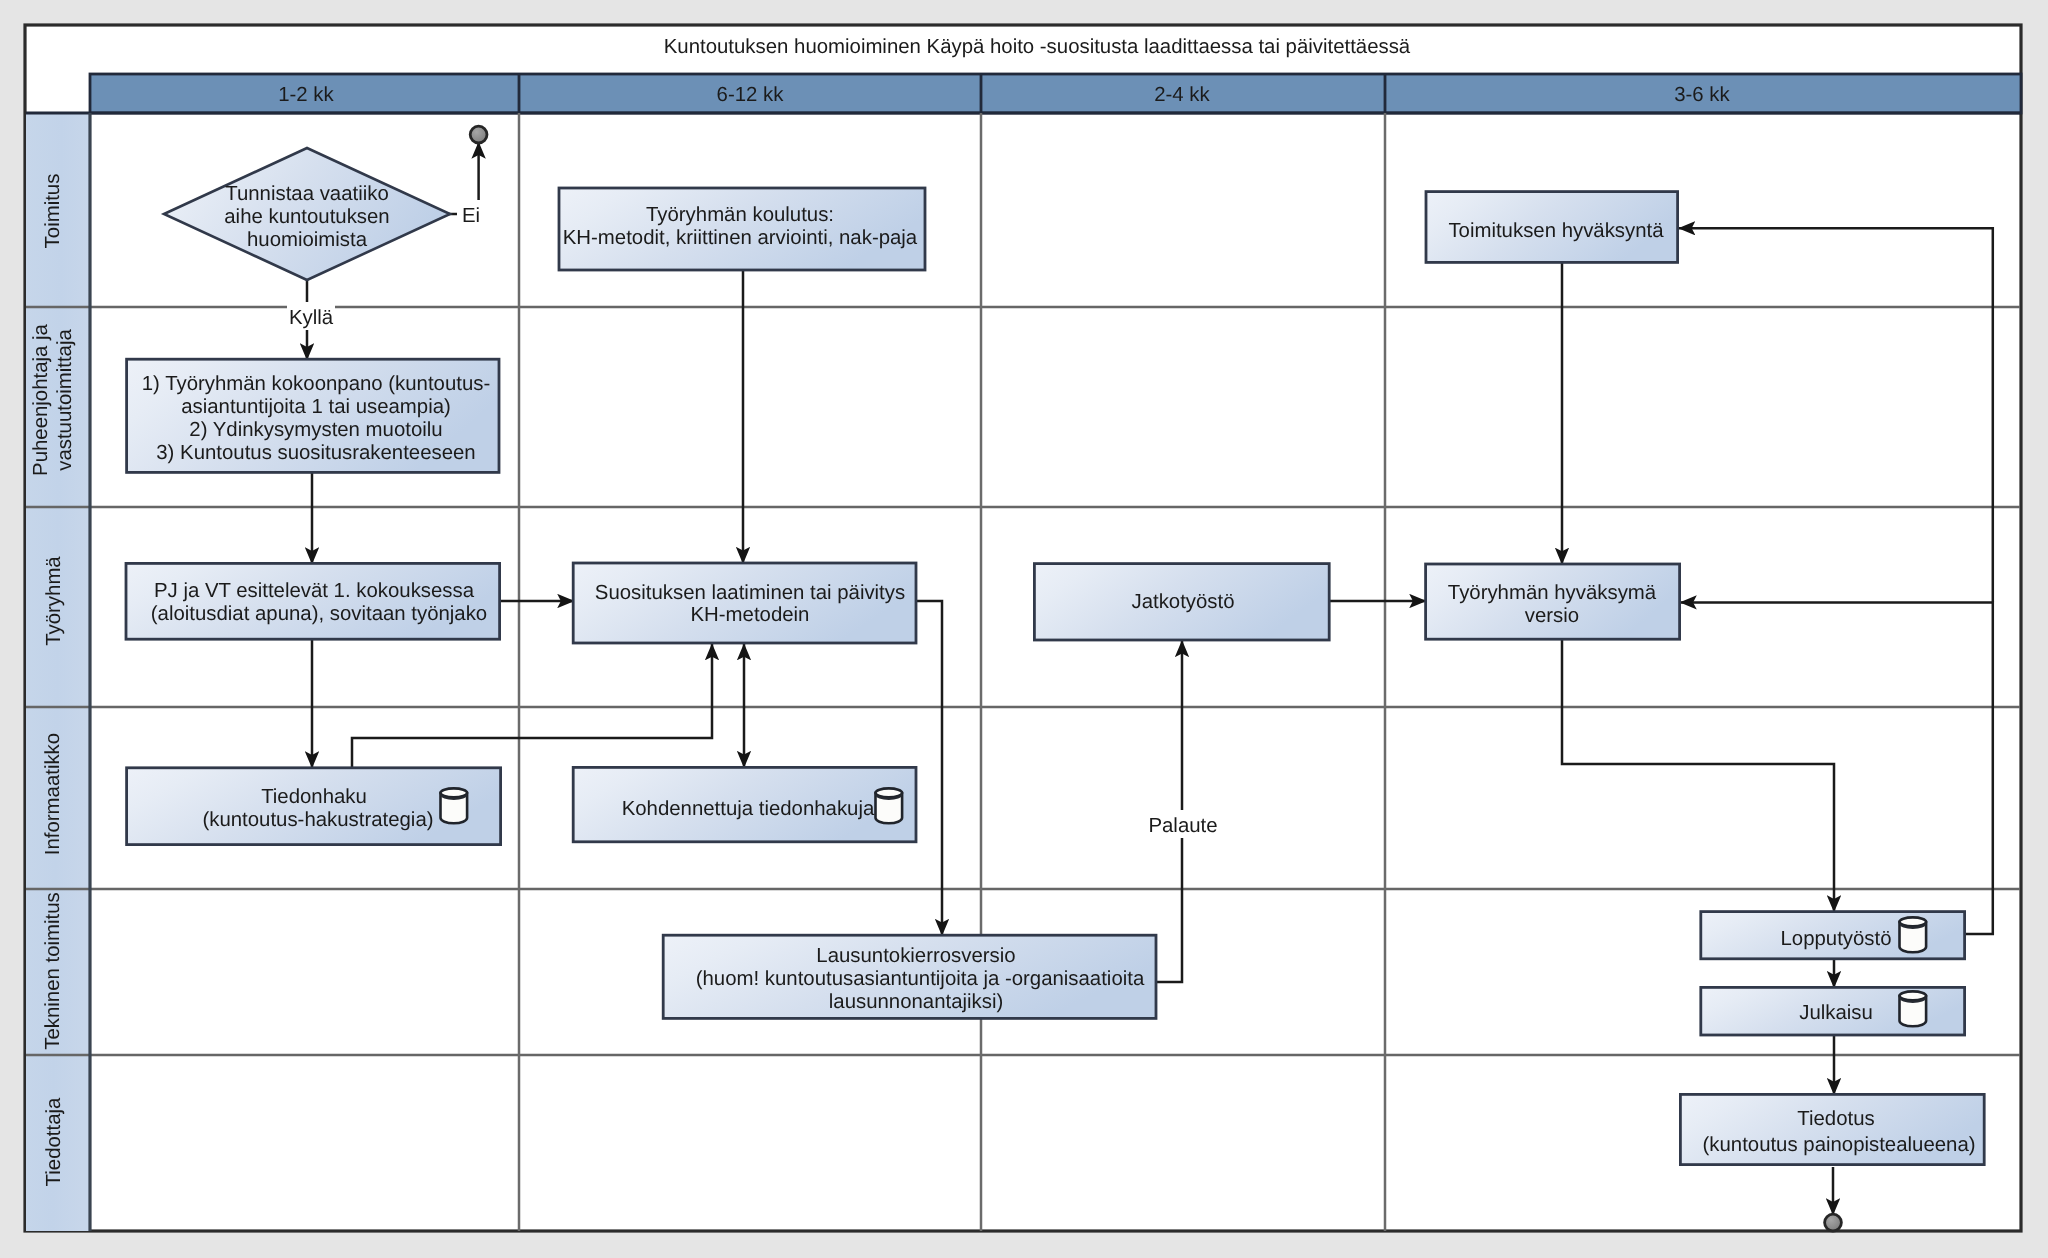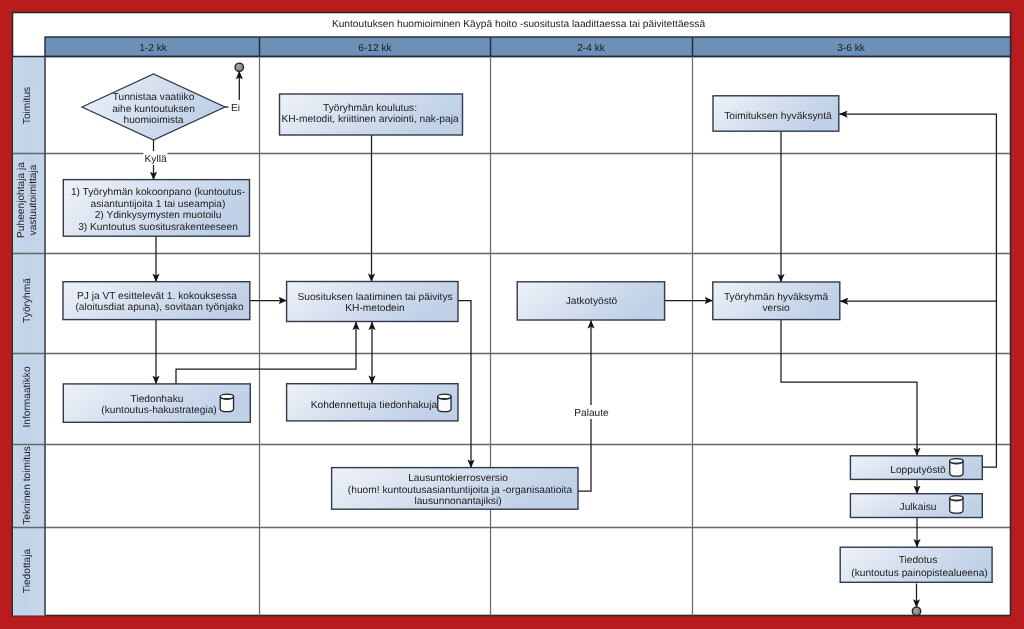--- a/index.html
+++ b/index.html
@@ -1,18 +1,18 @@
 <!DOCTYPE html>
 <html><head>
 <meta charset="utf-8">
 <title>Kuntoutuksen huomioiminen</title>
 <style>
   html,body{margin:0;padding:0;background:#ffffff;}
   body{width:1024px;height:629px;overflow:hidden;font-family:"Liberation Sans",sans-serif;}
-  #stage{position:relative;width:1024px;height:629px;background:#b91c1c;}
+  #stage{position:relative;width:1024px;height:629px;background:#e5e5e5;}
   svg{display:block;}
   text{font-family:"Liberation Sans",sans-serif;fill:#1b1b1b;-webkit-font-smoothing:antialiased;text-rendering:geometricPrecision;}
   .colhdr{font-size:10.2px;}
   .lanelbl{font-size:10.2px;}
   .nodetxt{font-size:10.2px;}
   .edgelbl{font-size:10.2px;}
   .title{font-size:10.2px;}
 </style>
 </head>
 <body>

